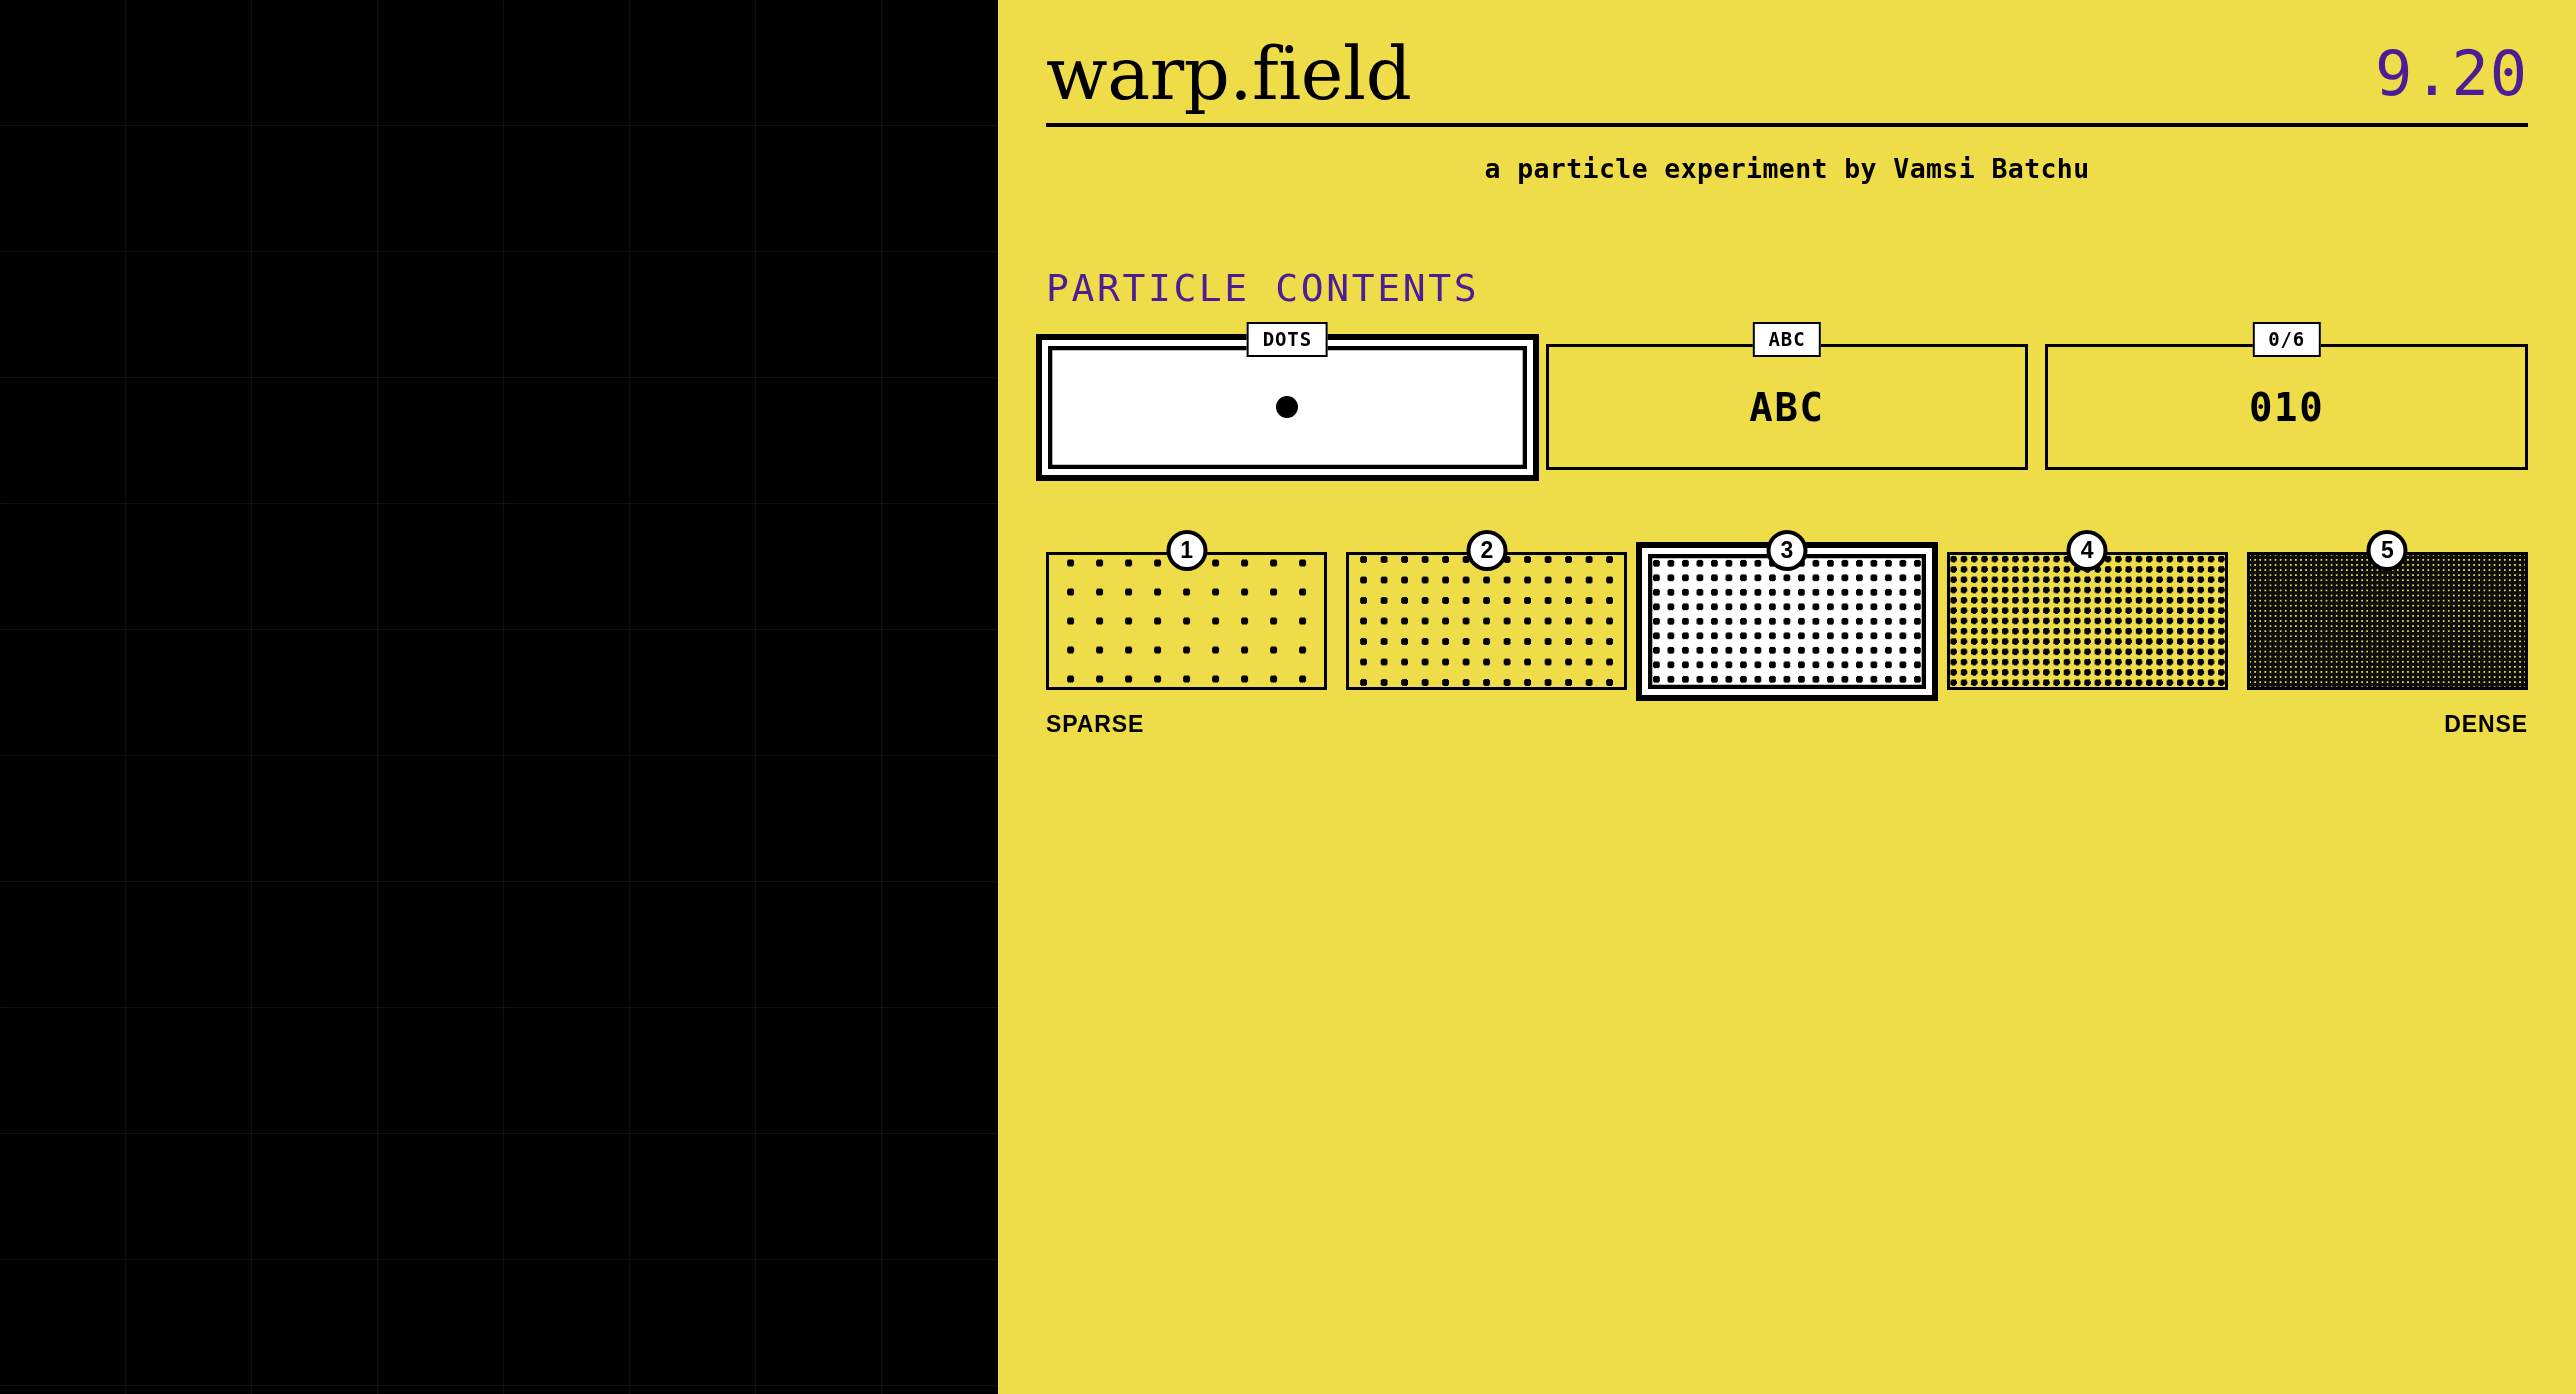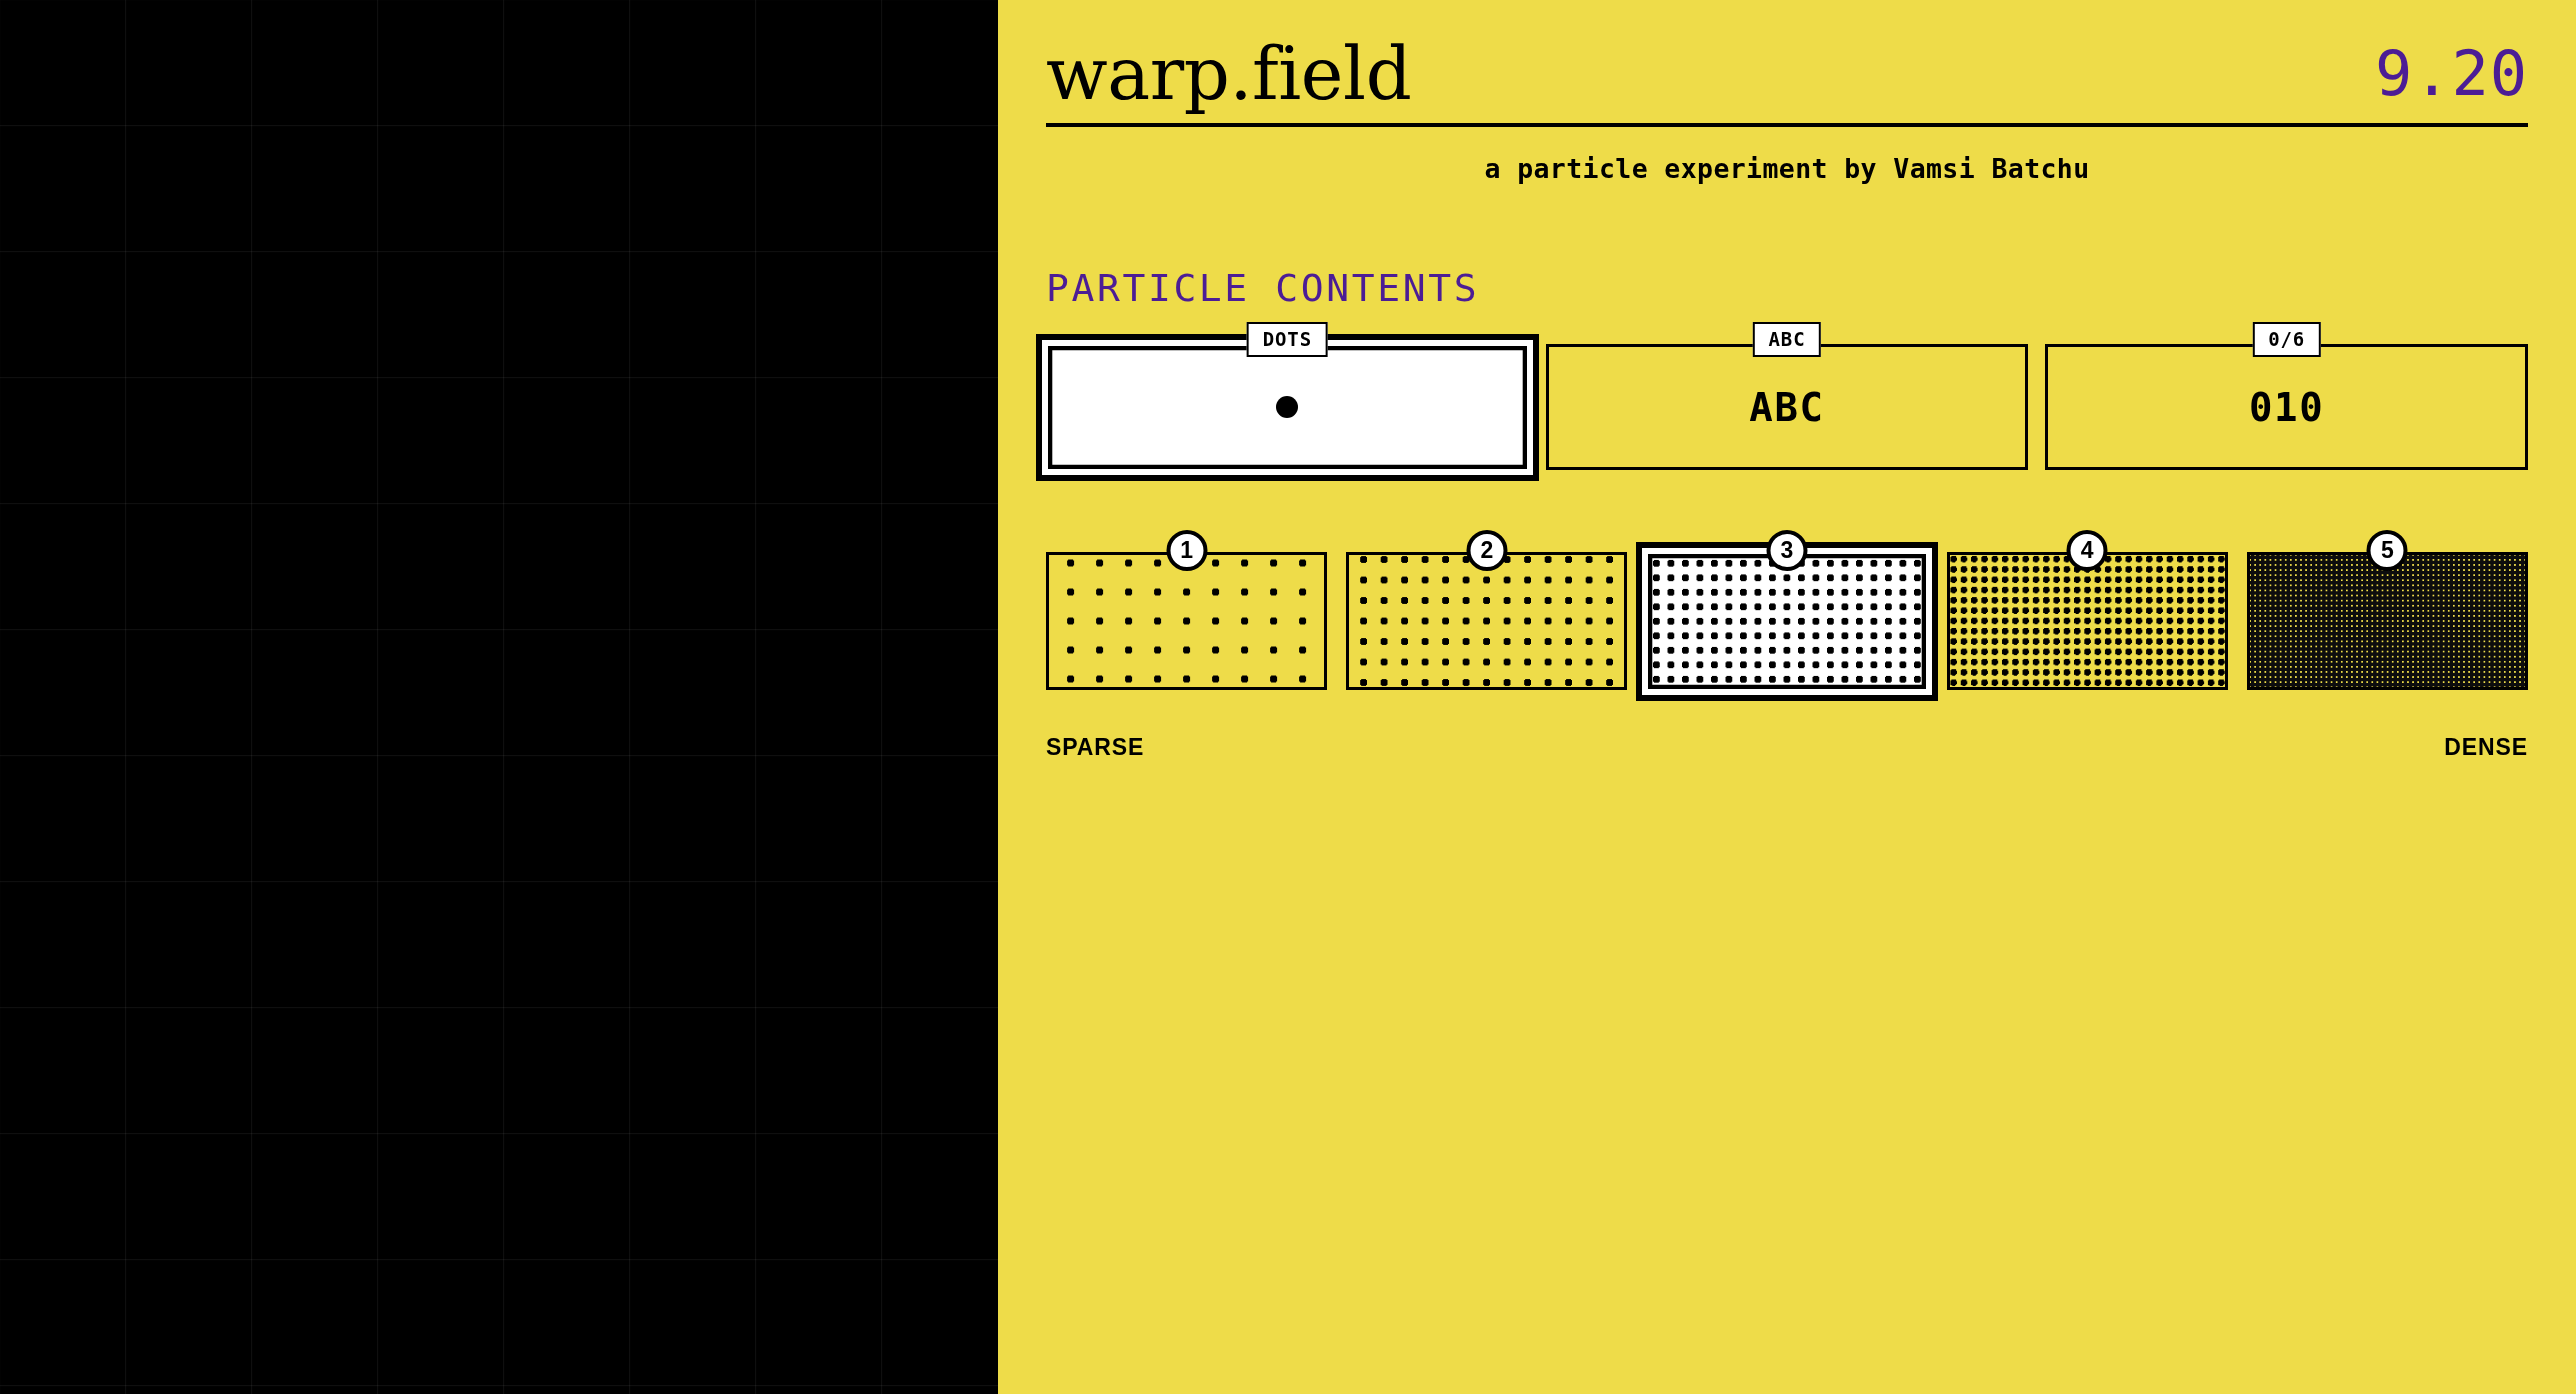--- a/index.html
+++ b/index.html
@@ -215,21 +215,21 @@
     font-size: 23px;
     color: #000;
     box-sizing: border-box;
     line-height: 1;
   }
 
   
   #scale-legend {
     display: flex;
     justify-content: space-between;
-    margin-top: 44px;
+    margin-top: 21px;
     padding-bottom: 31px;
   }
   .scale-label {
     font-family: "Liberation Sans", sans-serif;
     font-weight: bold;
     font-size: 23px;
     color: #000;
     letter-spacing: 0.9px;
   }
 </style>

